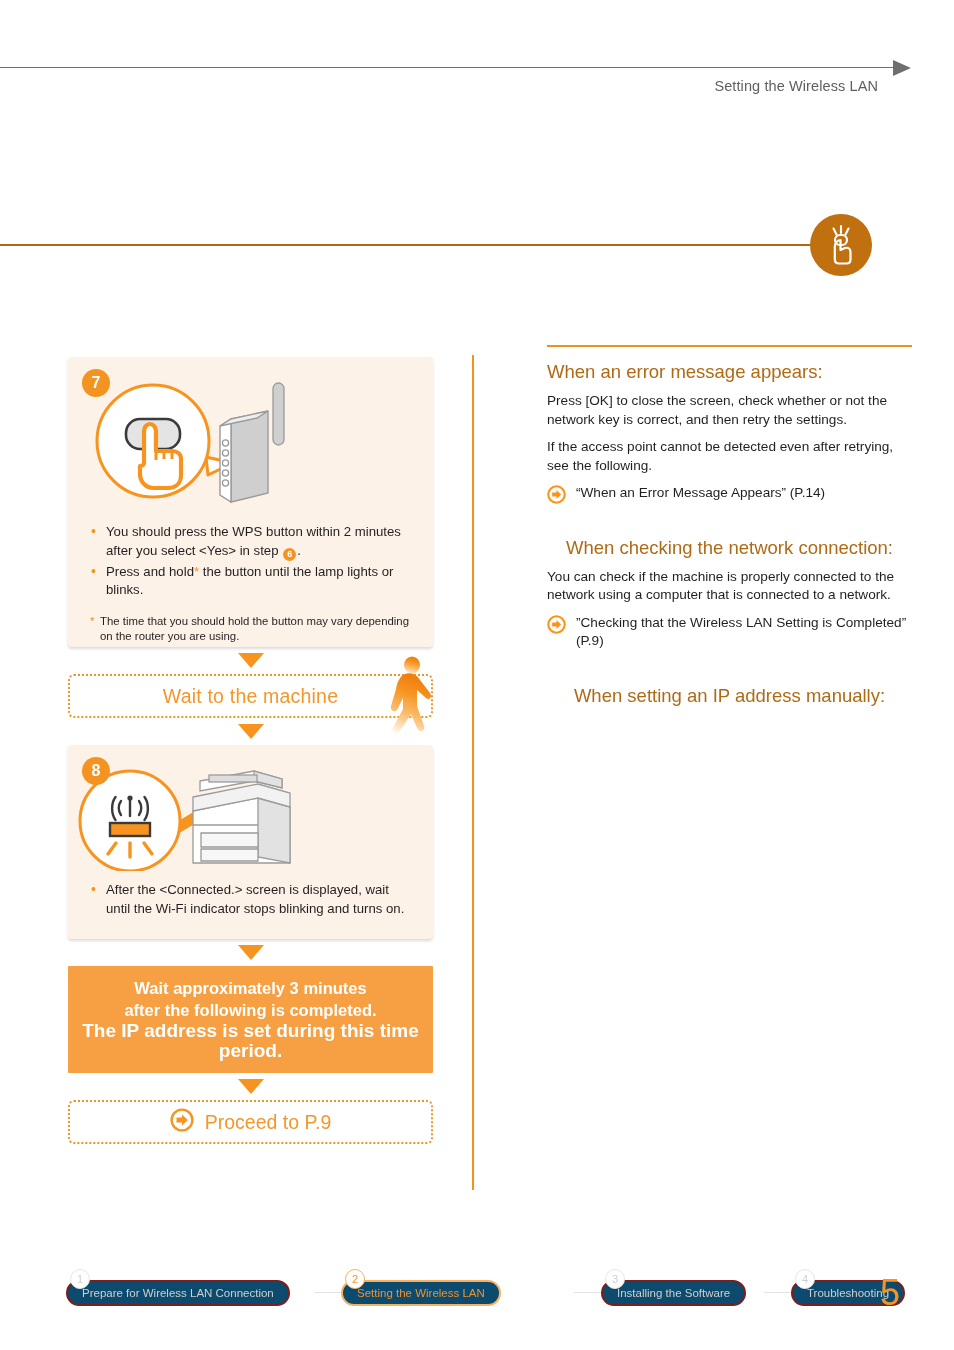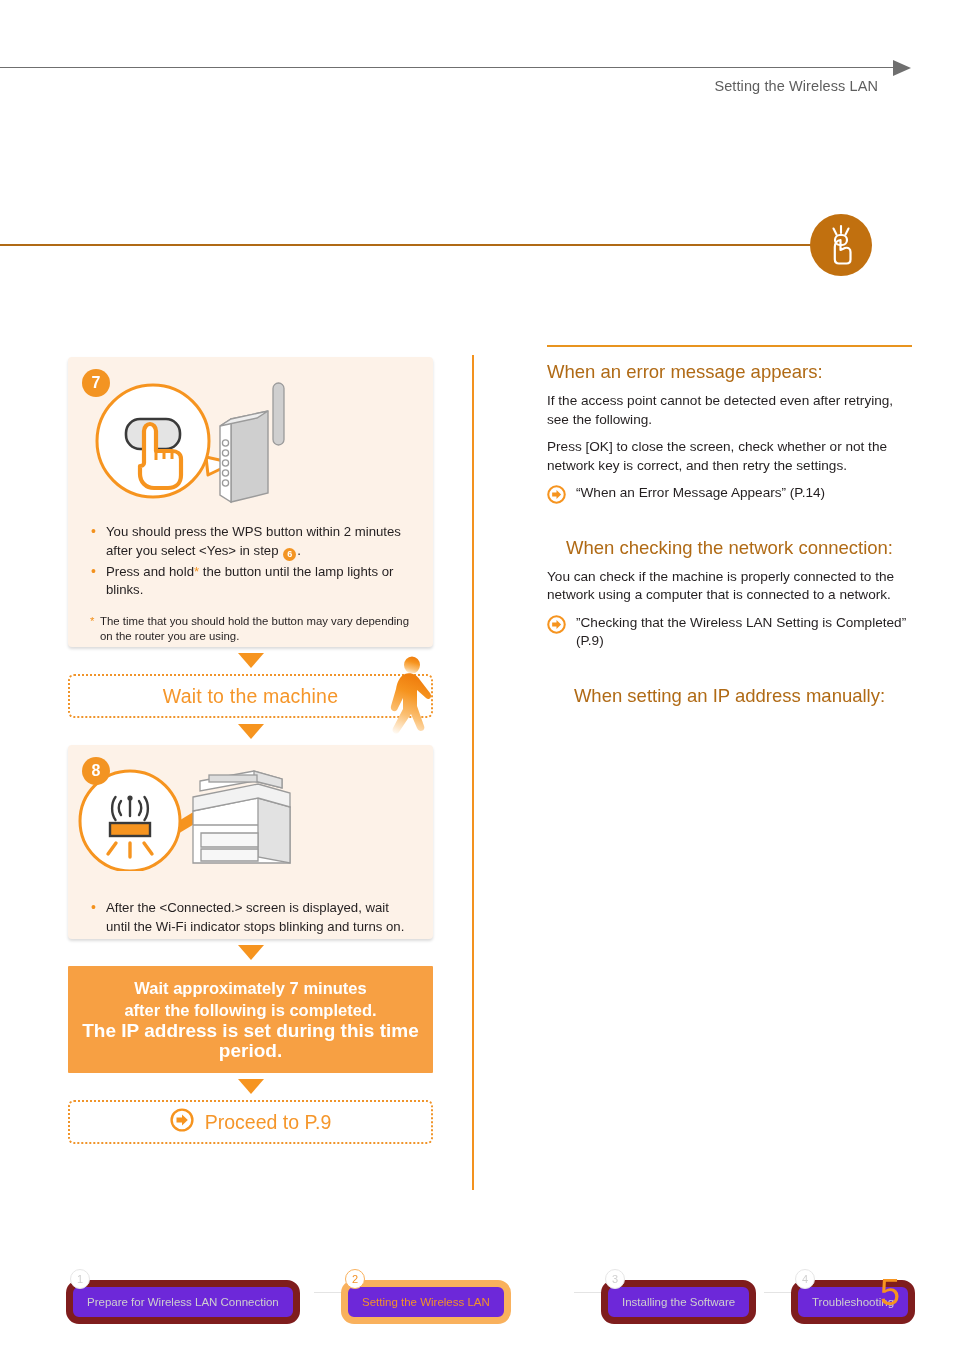--- a/index.html
+++ b/index.html
@@ -145,22 +145,22 @@
   .r-link {
     position: relative; padding-left: 29px;
     font-size: 13.6px; line-height: 18.5px; color: #231f20;
   }
   .r-link .arrow-icon { position: absolute; left: 0; top: 1px; }
 
   
   .footer { position: absolute; left: 66px; top: 1265px; width: 830px; height: 50px; }
   .nav-item { position: absolute; top: 15px; height: 26px; }
   .nav-pill {
-    height: 44px; border: 7px solid #7f1d1d; border-radius: 13px;
-    background: #6d28d9;
+    height: 26px; border: 2px solid #7f1d1d; border-radius: 13px;
+    background: #0c4a6e;
     display: flex; align-items: center; justify-content: center;
     padding: 0 14px;
     font-size: 11.5px; color: #cfcfcf; white-space: nowrap;
   }
   .nav-item.active .nav-pill { border-color: #f9b15d; color: #f2922a; }
   .nav-num {
     position: absolute; left: 4px; top: -11px;
     width: 20px; height: 20px; border-radius: 50%;
     border: 1px solid #e6e6e6; background: #fff;
     font-size: 11px; color: #cfcfcf;
@@ -305,31 +305,31 @@
             <polygon points="132,28 186,18 214,26 214,35 186,28 132,38" fill="#ffffff"></polygon>
             <polygon points="186,18 214,26 214,35 186,28" fill="#e2e2e2"></polygon>
             <rect x="141" y="22" width="48" height="7" fill="#dddddd"></rect>
             <polyline points="125,72 190,72" fill="none"></polyline>
             <polygon points="133,80 190,80 190,94 133,94" fill="#f7f7f7"></polygon>
             <polygon points="133,96 190,96 190,108 133,108" fill="#f7f7f7"></polygon>
           </g>
         </svg>
       </div>
 
-      <div class="bullets" style="margin-top:24px;">
+      <div class="bullets" style="margin-top:6px;">
         <div class="bullet">After the &lt;Connected.&gt; screen is displayed, wait until the Wi-Fi indicator stops blinking and turns on.</div>
       </div>
     </div>
 
     <div class="gap-sm"></div>
     <div class="flow-arrow"></div>
     <div class="gap-sm"></div>
 
     <div class="banner">
-      <div class="l1">Wait approximately 7 minutes</div>
+      <div class="l1">Wait approximately 3 minutes</div>
       <div class="l2">after the following is completed.</div>
       <div class="l3">The IP address is set during this time period.</div>
     </div>
 
     <div class="gap-sm"></div>
     <div class="flow-arrow"></div>
     <div class="gap-sm"></div>
 
     <div class="proceed-box">
       <span>
@@ -339,22 +339,22 @@
         </svg>
       </span>
       <span class="label">Proceed to P.9</span>
     </div>
   </div>
 
   <div class="right-col">
     <div class="right-rule"></div>
 
     <div class="r-head">When an error message appears:</div>
+    <div class="r-para">Press [OK] to close the screen, check whether or not the network key is correct, and then retry the settings.</div>
     <div class="r-para">If the access point cannot be detected even after retrying, see the following.</div>
-    <div class="r-para">Press [OK] to close the screen, check whether or not the network key is correct, and then retry the settings.</div>
     <div class="r-link">
       <span class="arrow-icon">
         <svg width="19" height="19" viewBox="0 0 24 24">
           <circle cx="12" cy="12" r="10.4" fill="#ffffff" stroke="#f6941f" stroke-width="2.6"></circle>
           <path d="M6.5 9.6 L12 9.6 L12 6.4 L17.8 12 L12 17.6 L12 14.4 L6.5 14.4 Z" fill="#f6941f"></path>
         </svg>
       </span>
       <span>“When an Error Message Appears” (P.14)</span>
     </div>
 

